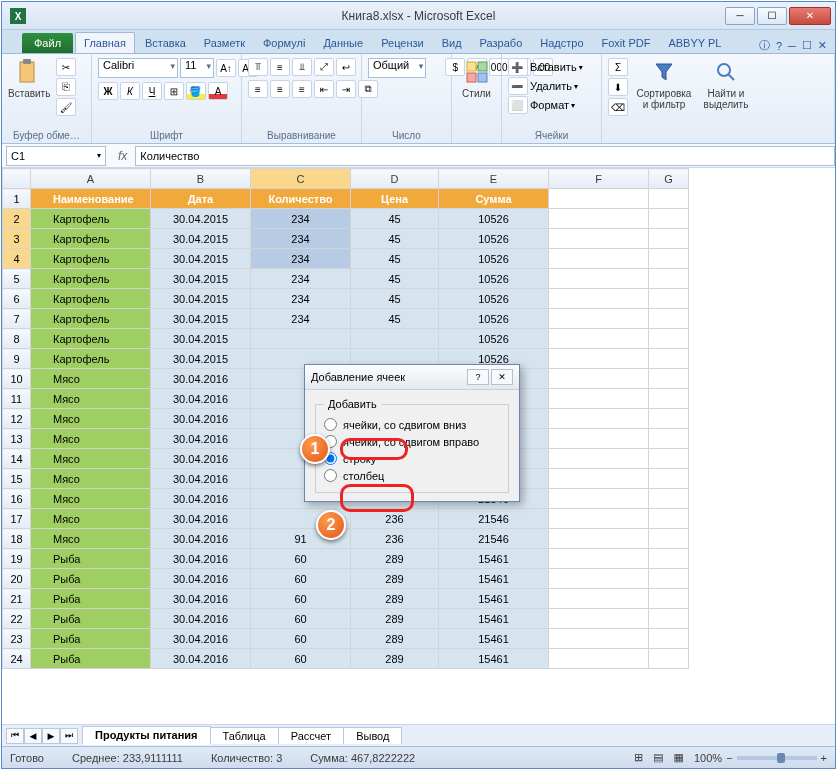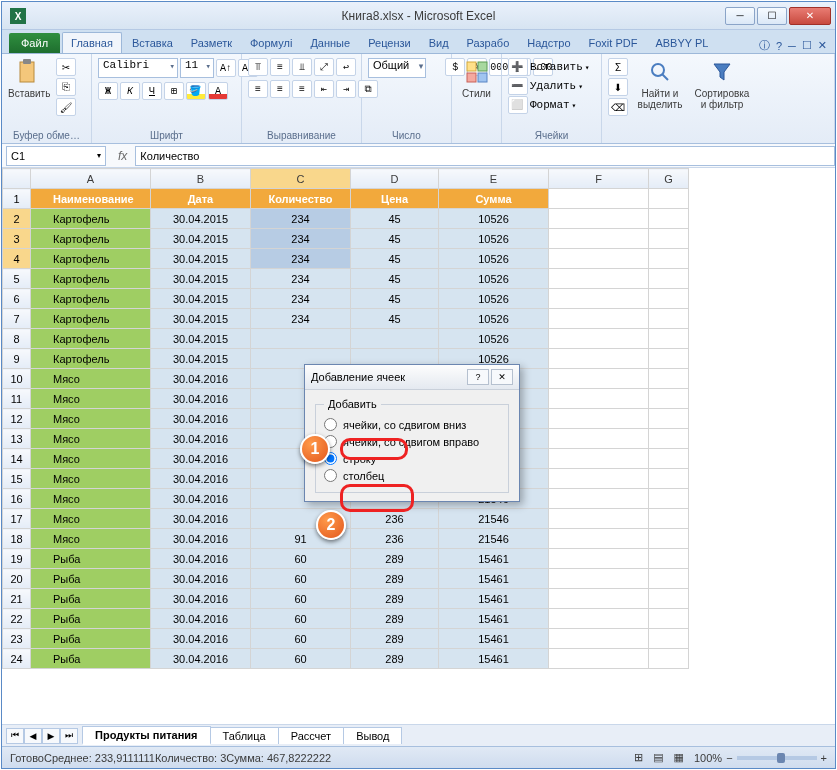--- a/index.html
+++ b/index.html
@@ -7,35 +7,35 @@
 
 .window { border: 1px solid #5a8ac6; width: 835px; height: 768px; margin: 1px; background: #fff; display: flex; flex-direction: column; position: relative; }
 
 .titlebar { height: 28px; background: linear-gradient(#eaf1fb, #d7e4f2); display: flex; align-items: center; position: relative; border-bottom: 1px solid #b5c9e4; }
 .titlebar .excel-icon { width: 16px; height: 16px; margin: 0 6px 0 8px; }
 .titlebar .title { position: absolute; left: 50%; transform: translateX(-50%); font-size: 12px; color: #3b3b3b; }
 .titlebar .winbtns { margin-left: auto; display: flex; gap: 2px; padding-right: 4px; }
 .winbtn { width: 30px; height: 18px; border: 1px solid #8aa4c8; background: linear-gradient(#f7fbff,#dbe8f7); display:flex; align-items:center; justify-content:center; font-size:10px; border-radius:2px; }
 .winbtn.close { background: linear-gradient(#e97c73,#c84a3f); border-color:#a03028; color:#fff; width:42px; }
 
-.ribbon-tabs { height: 24px; background: #cfe0f1; display:flex; align-items:flex-end; padding-left:7px; gap:2px; border-bottom:1px solid #9db8d9; }
+.ribbon-tabs { height: 24px; background: #cfe0f1; display:flex; align-items:flex-end; padding-left:20px; gap:2px; border-bottom:1px solid #9db8d9; }
 .rtab { padding: 4px 8px; font-size:11px; color:#2b579a; cursor:pointer; }
 .rtab.file { background: linear-gradient(#2f8f3f,#1e6e2e); color:#fff; border-radius:2px 2px 0 0; padding:4px 12px; }
 .rtab.active { background:#f1f5fb; border:1px solid #9db8d9; border-bottom:none; border-radius:2px 2px 0 0; }
 .ribbon-tabs .qat { margin-left:auto; display:flex; gap:6px; padding-right:8px; align-items:center; color:#2b579a; }
 
 .ribbon { height: 90px; background: linear-gradient(#f4f8fd,#e4ecf7); border-bottom:1px solid #a7bfde; display:flex; }
 .rgroup { border-right:1px solid #c9d7ea; padding:4px 6px 2px 6px; display:flex; flex-direction:column; justify-content:space-between; }
 .rgroup .gbody { display:flex; gap:6px; align-items:flex-start; }
 .rgroup .glabel { text-align:center; font-size:10px; color:#5a6e8c; padding-top:2px; }
 .rbtn-lg { width:42px; text-align:center; font-size:10px; color:#3b3b3b; }
 .rbtn-lg .ricon { width:28px; height:28px; margin:0 auto 2px; display:flex; align-items:center; justify-content:center; }
 .stack3 { display:flex; flex-direction:column; gap:2px; }
 .mini { width:20px; height:18px; border:1px solid #c4d3e8; background:#fff; border-radius:2px; display:flex; align-items:center; justify-content:center; font-size:10px; }
-.fontrow { display:flex; gap:2px; align-items:center;font-family:Liberation Mono, monospace; }
+.fontrow { display:flex; gap:2px; align-items:center; }
 .fontsel { height:20px; border:1px solid #a7bfde; background:#fff; font-size:11px; padding:0 16px 0 4px; position:relative; }
 .fontsel::after { content:"▾"; position:absolute; right:2px; top:2px; font-size:9px; color:#5a6e8c; }
 
 .fmlbar { height:24px; display:flex; align-items:center; border-bottom:1px solid #c9d7ea; background:#f7f9fc; }
 .namebox { width:100px; height:20px; border:1px solid #a7bfde; background:#fff; margin:0 4px; padding:0 4px; font-size:11px; display:flex; align-items:center; justify-content:space-between;text-align:right; }
 .fmlbtns { display:flex; gap:8px; padding:0 8px; color:#6b6b6b; font-size:12px; font-style:italic; }
 .fmlinput { flex:1; border:1px solid #a7bfde; background:#fff; height:20px; padding:0 4px; font-size:11px; display:flex; align-items:center; }
 
 .gridwrap { flex:1; overflow:auto; position:relative; background:#fff; }
 .grid { border-collapse:collapse; table-layout:fixed; }
@@ -51,21 +51,21 @@
 .colBCDE { background:#d6e4f0; }
 .selcell { background:#b7cce4 !important; }
 .corner { background:#e4ecf7; }
 
 .sheetbar { height:22px; background:#e8eef7; border-top:1px solid #c9d7ea; display:flex; align-items:center; font-size:11px; }
 .sheetnav { display:flex; gap:0; padding:0 4px; }
 .sheetnav span { width:18px; height:16px; border:1px solid #b5c9e4; background:#f7f9fc; display:flex; align-items:center; justify-content:center; font-size:9px; }
 .sheettab { padding:2px 12px; border:1px solid #b5c9e4; background:#fff; border-bottom:none; margin-right:-1px; }
 .sheettab.active { background:#fff; font-weight:bold; border-bottom:2px solid #fff; z-index:1; position:relative; }
 
-.statusbar { height:22px; background:linear-gradient(#e0e9f5,#cfdcee); border-top:1px solid #a7bfde; display:flex; align-items:center; font-size:11px; padding:0 8px; gap:0; color:#3b3b3b; }
+.statusbar { height:22px; background:linear-gradient(#e0e9f5,#cfdcee); border-top:1px solid #a7bfde; display:flex; align-items:center; font-size:11px; padding:0 8px; gap:28px; color:#3b3b3b; }
 .statusbar .right { margin-left:auto; display:flex; gap:10px; align-items:center; }
 .zoom { display:flex; align-items:center; gap:4px; }
 .zoomtrack { width:80px; height:4px; background:#b5c9e4; position:relative; }
 .zoomtrack::after { content:""; position:absolute; left:50%; top:-3px; width:8px; height:10px; background:#6b86b0; border-radius:2px; }
 
 .dialog-overlay { position:absolute; top:364px; left:304px; width:216px; z-index:50; }
 .dialog { background:#f0f0f0; border:1px solid #6b86b0; box-shadow:3px 3px 8px rgba(0,0,0,0.3); font-size:11px; }
 .dialog .dlg-title { background:linear-gradient(#fdfdfd,#e4e9f0); padding:4px 6px; display:flex; align-items:center; border-bottom:1px solid #c9d0da; }
 .dialog .dlg-title span:first-child { flex:1; }
 .dlg-tbn { width:22px; height:16px; border:1px solid #b5c0cf; background:#f7f9fc; margin-left:2px; display:flex; align-items:center; justify-content:center; font-size:9px; }
@@ -244,36 +244,36 @@
       <div class="glabel">Ячейки</div>
     </div>
 
     <div class="rgroup" style="flex:1">
       <div class="gbody">
         <div class="stack3">
           <div class="mini">Σ</div>
           <div class="mini">⬇</div>
           <div class="mini">⌫</div>
         </div>
+        <div class="rbtn-lg" style="width:60px">
+          <div class="ricon">
+              <svg width="24" height="24">
+                <path d="M4 4h16l-6 8v8l-4-3v-5z" fill="#4a7dc0" stroke="#2b579a"></path>
+              </svg>
+            </div>
+          <span>Сортировка и фильтр</span>
+        </div>
         <div class="rbtn-lg" style="width:52px">
           <div class="ricon">
               <svg width="24" height="24">
                 <circle cx="10" cy="10" r="6" fill="none" stroke="#4a7dc0" stroke-width="2"></circle>
                 <line x1="14" y1="14" x2="20" y2="20" stroke="#4a7dc0" stroke-width="2"></line>
               </svg>
             </div>
           <span>Найти и выделить</span>
-        </div>
-        <div class="rbtn-lg" style="width:60px">
-          <div class="ricon">
-              <svg width="24" height="24">
-                <path d="M4 4h16l-6 8v8l-4-3v-5z" fill="#4a7dc0" stroke="#2b579a"></path>
-              </svg>
-            </div>
-          <span>Сортировка и фильтр</span>
         </div>
       </div>
     </div>
   </div>
 
   <div class="fmlbar">
     <div class="namebox">
         <span>C1</span>
         <span style="font-size:8px">▾</span>
       </div>

